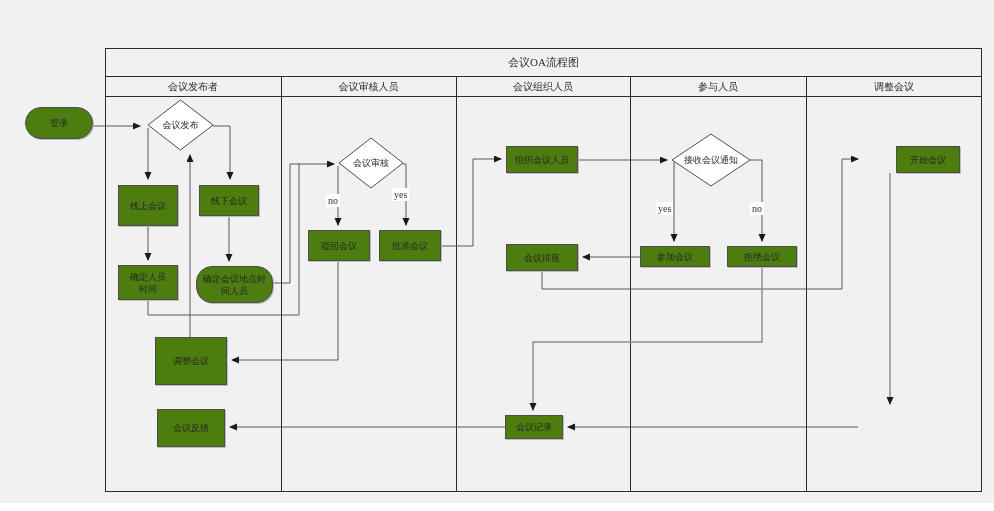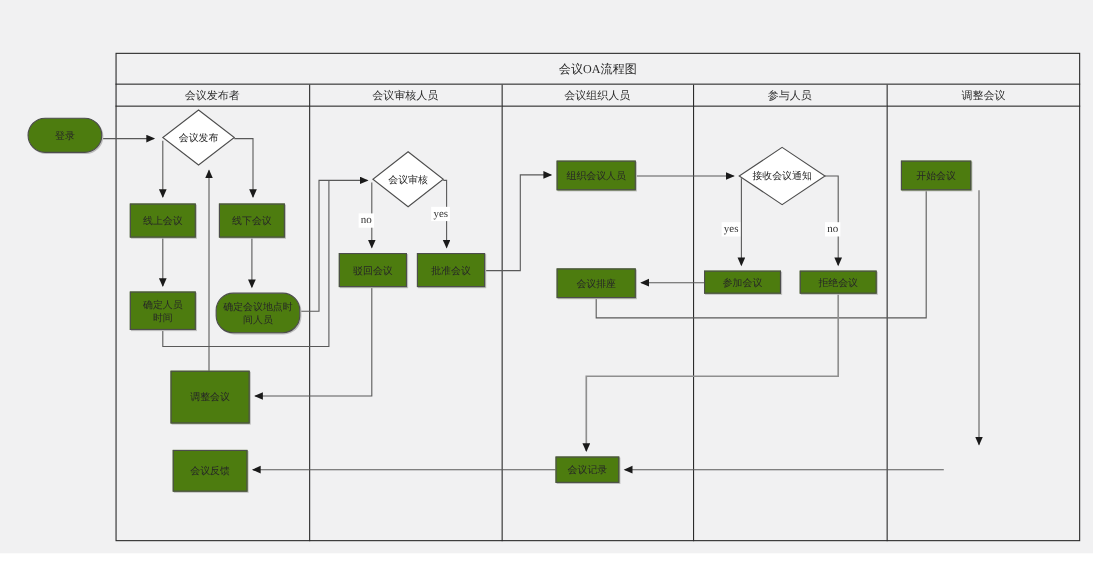--- a/index.html
+++ b/index.html
@@ -107,21 +107,21 @@
   </svg>
 
   <div class="node stadium" style="left:25px;top:107px;width:68px;height:32px;">
     <span>登录</span>
   </div>
 
   <div class="diamond-label" style="left:148px;top:100px;width:65px;height:50px;">
     <span>会议发布</span>
   </div>
 
-  <div class="node" style="left:118px;top:185px;width:60px;height:31px;">
+  <div class="node" style="left:118px;top:185px;width:60px;height:41px;">
     <span>线上会议</span>
   </div>
 
   <div class="node" style="left:199px;top:185px;width:60px;height:31px;">
     <span>线下会议</span>
   </div>
 
   <div class="node" style="left:118px;top:265px;width:60px;height:35px;padding:0 11px;">
     <span>确定人员时间</span>
   </div>
@@ -155,21 +155,21 @@
   </div>
 
   <div class="node" style="left:640px;top:246px;width:70px;height:21px;text-align:center;">
     <span>参加会议</span>
   </div>
 
   <div class="node" style="left:727px;top:246px;width:70px;height:21px;">
     <span>拒绝会议</span>
   </div>
 
-  <div class="node" style="left:819px;top:146px;width:64px;height:27px;">
+  <div class="node" style="left:896px;top:146px;width:64px;height:27px;">
     <span>开始会议</span>
   </div>
 
   <div class="node" style="left:155px;top:337px;width:72px;height:48px;">
     <span>调整会议</span>
   </div>
 
   <div class="node" style="left:157px;top:409px;width:68px;height:38px;">
     <span>会议反馈</span>
   </div>

